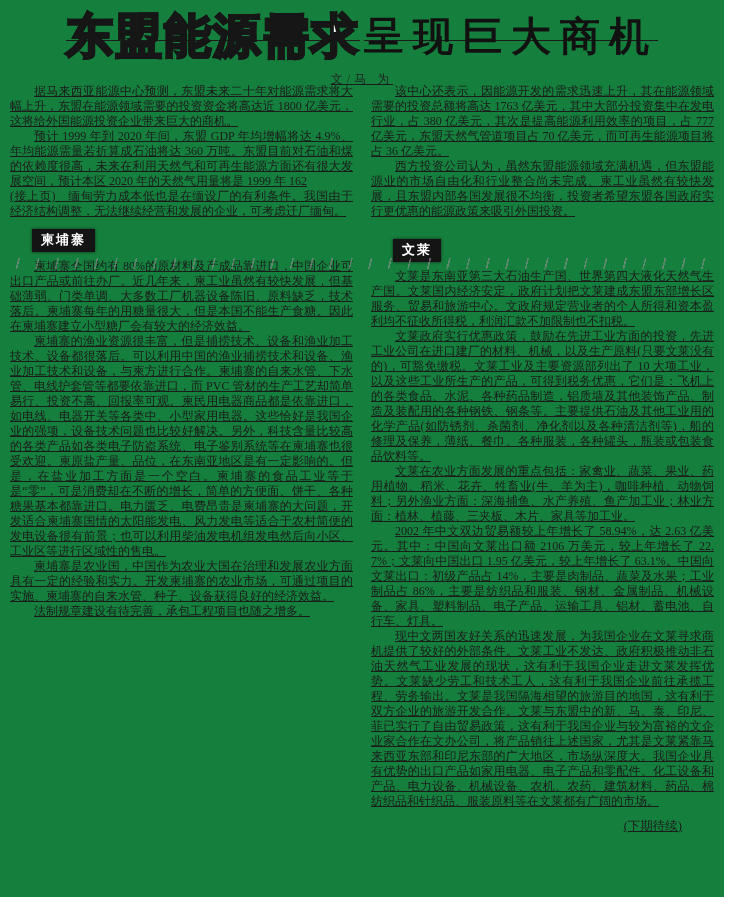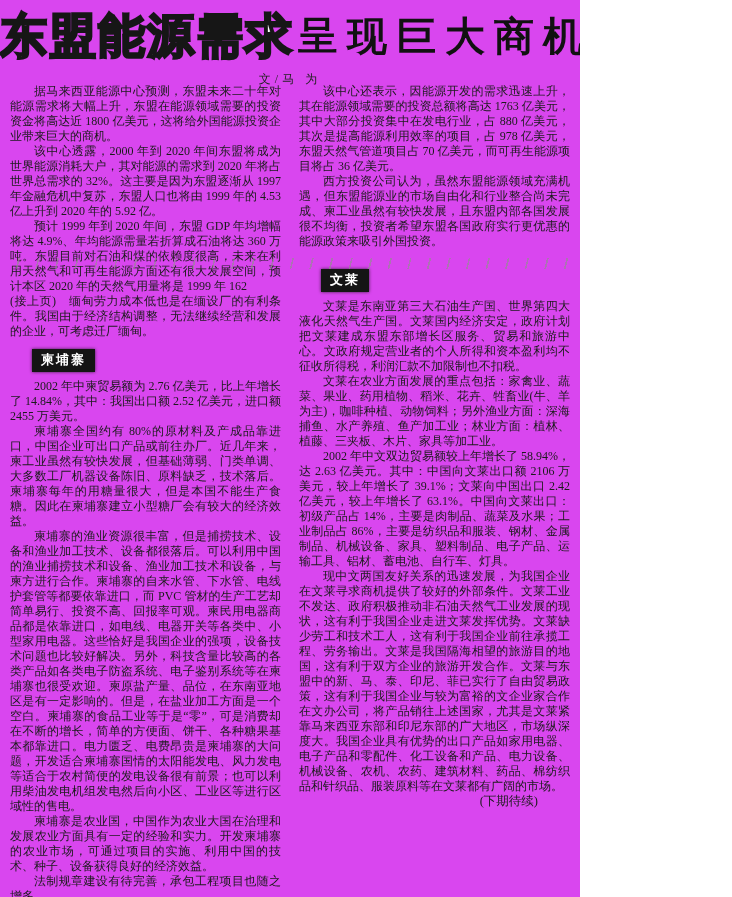--- a/index.html
+++ b/index.html
@@ -1,19 +1,20 @@
 <!DOCTYPE html>
 <html><head>
 <meta charset="utf-8">
 <style>
   html,body{margin:0;padding:0;}
   .page{
-    width:580px;height:897px;position:relative;overflow:hidden;
-    background:#d946ef;color:#1b1b1b;
+    width:724px;height:897px;position:relative;overflow:hidden;
+    background:#15803d;color:#1b1b1b;
     font-family:"Liberation Serif","DejaVu Serif",serif;
+    text-decoration:underline;
   }
   .header{ text-align:center; padding-top:12px; height:70px; }
   .title-line{ white-space:nowrap; line-height:1; }
   .title-outline{
     font-family:"Liberation Sans","DejaVu Sans",sans-serif;
     font-size:47px; font-weight:bold; letter-spacing:2px;
     color:#ffffff; -webkit-text-stroke:2.4px #161616;
     text-shadow:0 0 1px #161616;
     vertical-align:middle;
   }
@@ -46,21 +47,21 @@
   .label-row{ margin:10px 0 7px 22px; }
   .label-row.right{ margin-top:20px; }
   .section-label{
     display:inline-block; background:#141414; color:#fff;
     font-family:"Liberation Sans","DejaVu Sans",sans-serif;
     font-weight:bold; font-size:13px; letter-spacing:2px;
     padding:2px 9px 3px 9px; box-shadow:0 0 3px rgba(20,20,20,.8);
   }
 
   p.footer-note{
-    text-align:right; padding-right:32px; 
+    text-align:right; padding-right:32px; margin-top:10px;
     font-size:12.5px; text-indent:0;
   }
 </style>
 </head>
 <body>
 
 <div class="page">
 
   <div class="hatch-divider"></div>
 
@@ -68,46 +69,45 @@
     <div class="title-line">
       <span class="title-outline">东盟能源需求</span><span class="title-solid">呈现巨大商机</span>
     </div>
     <div class="byline">文/马 为</div>
   </div>
 
   <div class="columns">
 
     <div class="col">
       <p class="para indent">据马来西亚能源中心预测，东盟未来二十年对能源需求将大幅上升，东盟在能源领域需要的投资资金将高达近 1800 亿美元，这将给外国能源投资企业带来巨大的商机。</p>
-      <p class="para indent">该中心透露，2000 年到 2020 年间东盟将成为世界能源消耗大户，其对能源的需求到 2020 年将占世界总需求的 32%。这主要是因为东盟逐渐从 1997 年金融危机中复苏，东盟人口也将由 1999 年的 4.53 亿上升到 2020 年的 5.92 亿。</p>
       <p class="para indent">预计 1999 年到 2020 年间，东盟 GDP 年均增幅将达 4.9%、年均能源需量若折算成石油将达 360 万吨。东盟目前对石油和煤的依赖度很高，未来在利用天然气和可再生能源方面还有很大发展空间，预计本区 2020 年的天然气用量将是 1999 年 162</p>
 
       <p class="para myanmar-para">(接上页)　缅甸劳力成本低也是在缅设厂的有利条件。我国由于经济结构调整，无法继续经营和发展的企业，可考虑迁厂缅甸。</p>
 
       <div class="label-row">
         <span class="section-label">柬埔寨</span>
       </div>
 
-      <p class="para indent">2002 年中柬贸易额为 2.76 亿美元，比上年增长了 14.84%，其中：我国出口额 2.52 亿美元，进口额 2455 万美元。</p>
       <p class="para indent">柬埔寨全国约有 80%的原材料及产成品靠进口，中国企业可出口产品或前往办厂。近几年来，柬工业虽然有较快发展，但基础薄弱、门类单调、大多数工厂机器设备陈旧、原料缺乏，技术落后。柬埔寨每年的用糖量很大，但是本国不能生产食糖。因此在柬埔寨建立小型糖厂会有较大的经济效益。</p>
       <p class="para indent">柬埔寨的渔业资源很丰富，但是捕捞技术、设备和渔业加工技术、设备都很落后。可以利用中国的渔业捕捞技术和设备、渔业加工技术和设备，与柬方进行合作。柬埔寨的自来水管、下水管、电线护套管等都要依靠进口，而 PVC 管材的生产工艺却简单易行、投资不高、回报率可观。柬民用电器商品都是依靠进口，如电线、电器开关等各类中、小型家用电器。这些恰好是我国企业的强项，设备技术问题也比较好解决。另外，科技含量比较高的各类产品如各类电子防盗系统、电子鉴别系统等在柬埔寨也很受欢迎。柬原盐产量、品位，在东南亚地区是有一定影响的。但是，在盐业加工方面是一个空白。柬埔寨的食品工业等于是“零”，可是消费却在不断的增长，简单的方便面、饼干、各种糖果基本都靠进口。电力匮乏、电费昂贵是柬埔寨的大问题，开发适合柬埔寨国情的太阳能发电、风力发电等适合于农村简便的发电设备很有前景；也可以利用柴油发电机组发电然后向小区、工业区等进行区域性的售电。</p>
-      <p class="para indent">柬埔寨是农业国，中国作为农业大国在治理和发展农业方面具有一定的经验和实力。开发柬埔寨的农业市场，可通过项目的实施、利用中国的技术、种子、设备获得良好的经济效益。</p>
+      <p class="para indent">柬埔寨是农业国，中国作为农业大国在治理和发展农业方面具有一定的经验和实力。开发柬埔寨的农业市场，可通过项目的实施、柬埔寨的自来水管、种子、设备获得良好的经济效益。</p>
       <p class="para indent">法制规章建设有待完善，承包工程项目也随之增多。</p>
     </div>
 
     <div class="col">
-      <p class="para indent">该中心还表示，因能源开发的需求迅速上升，其在能源领域需要的投资总额将高达 1763 亿美元，其中大部分投资集中在发电行业，占 880 亿美元，其次是提高能源利用效率的项目，占 978 亿美元，东盟天然气管道项目占 70 亿美元，而可再生能源项目将占 36 亿美元。</p>
+      <p class="para indent">该中心还表示，因能源开发的需求迅速上升，其在能源领域需要的投资总额将高达 1763 亿美元，其中大部分投资集中在发电行业，占 380 亿美元，其次是提高能源利用效率的项目，占 777 亿美元，东盟天然气管道项目占 70 亿美元，而可再生能源项目将占 36 亿美元。</p>
       <p class="para indent">西方投资公司认为，虽然东盟能源领域充满机遇，但东盟能源业的市场自由化和行业整合尚未完成、柬工业虽然有较快发展，且东盟内部各国发展很不均衡，投资者希望东盟各国政府实行更优惠的能源政策来吸引外国投资。</p>
 
       <div class="label-row right">
         <span class="section-label">文莱</span>
       </div>
 
       <p class="para indent">文莱是东南亚第三大石油生产国、世界第四大液化天然气生产国。文莱国内经济安定，政府计划把文莱建成东盟东部增长区服务、贸易和旅游中心。文政府规定营业者的个人所得和资本盈利均不征收所得税，利润汇款不加限制也不扣税。</p>
+      <p class="para indent">文莱政府实行优惠政策，鼓励在先进工业方面的投资，先进工业公司在进口建厂的材料、机械，以及生产原料(只要文莱没有的)，可豁免缴税。文莱工业及主要资源部列出了 10 大项工业，以及这些工业所生产的产品，可得到税务优惠，它们是：飞机上的各类食品、水泥、各种药品制造，铝质墙及其他装饰产品、制造及装配用的各种钢铁、钢条等。主要提供石油及其他工业用的化学产品(如防锈剂、杀菌剂、净化剂以及各种清洁剂等)，船的修理及保养，薄纸、餐巾、各种服装，各种罐头，瓶装或包装食品饮料等。</p>
       <p class="para indent">文莱在农业方面发展的重点包括：家禽业、蔬菜、果业、药用植物、稻米、花卉、牲畜业(牛、羊为主)，咖啡种植、动物饲料；另外渔业方面：深海捕鱼、水产养殖、鱼产加工业；林业方面：植林、植藤、三夹板、木片、家具等加工业。</p>
-      <p class="para indent">2002 年中文双边贸易额较上年增长了 58.94%，达 2.63 亿美元。其中：中国向文莱出口额 2106 万美元，较上年增长了 39.1%；文莱向中国出口 2.42 亿美元，较上年增长了 63.1%。中国向文莱出口：初级产品占 14%，主要是肉制品、蔬菜及水果；工业制品占 86%，主要是纺织品和服装、钢材、金属制品、机械设备、家具、塑料制品、电子产品、运输工具、铝材、蓄电池、自行车、灯具。</p>
+      <p class="para indent">2002 年中文双边贸易额较上年增长了 58.94%，达 2.63 亿美元。其中：中国向文莱出口额 2106 万美元，较上年增长了 22.7%；文莱向中国出口 1.95 亿美元，较上年增长了 63.1%。中国向文莱出口：初级产品占 14%，主要是肉制品、蔬菜及水果；工业制品占 86%，主要是纺织品和服装、钢材、金属制品、机械设备、家具、塑料制品、电子产品、运输工具、铝材、蓄电池、自行车、灯具。</p>
       <p class="para indent">现中文两国友好关系的迅速发展，为我国企业在文莱寻求商机提供了较好的外部条件。文莱工业不发达、政府积极推动非石油天然气工业发展的现状，这有利于我国企业走进文莱发挥优势。文莱缺少劳工和技术工人，这有利于我国企业前往承揽工程、劳务输出。文莱是我国隔海相望的旅游目的地国，这有利于双方企业的旅游开发合作。文莱与东盟中的新、马、泰、印尼、菲已实行了自由贸易政策，这有利于我国企业与较为富裕的文企业家合作在文办公司，将产品销往上述国家，尤其是文莱紧靠马来西亚东部和印尼东部的广大地区，市场纵深度大。我国企业具有优势的出口产品如家用电器、电子产品和零配件、化工设备和产品、电力设备、机械设备、农机、农药、建筑材料、药品、棉纺织品和针织品、服装原料等在文莱都有广阔的市场。</p>
 
       <p class="para footer-note">(下期待续)</p>
     </div>
 
   </div>
 </div>
 
 </body></html>

